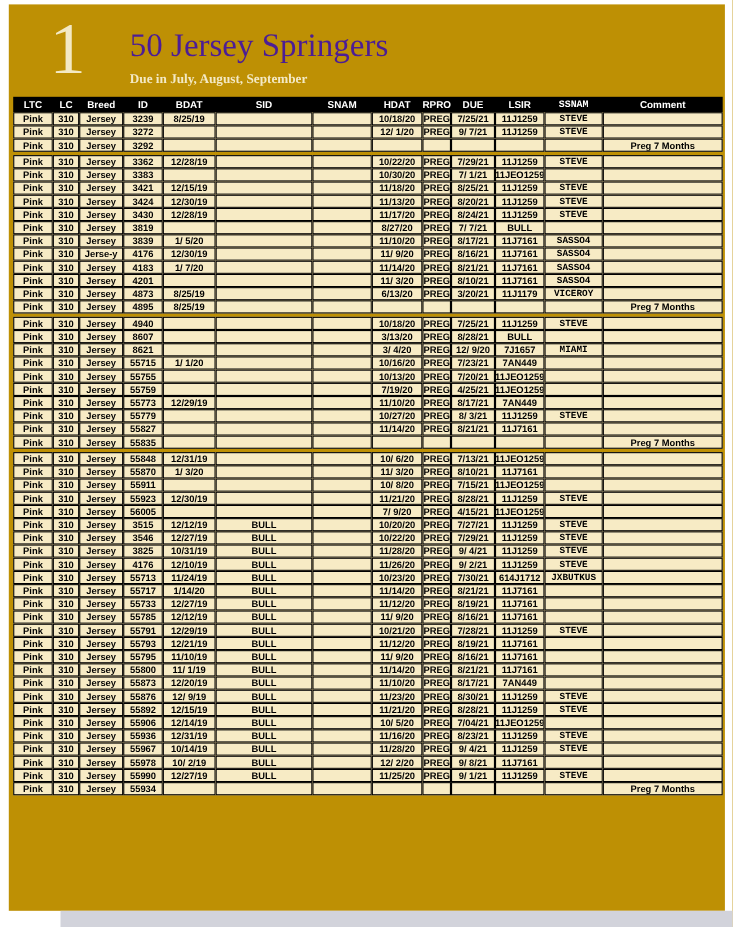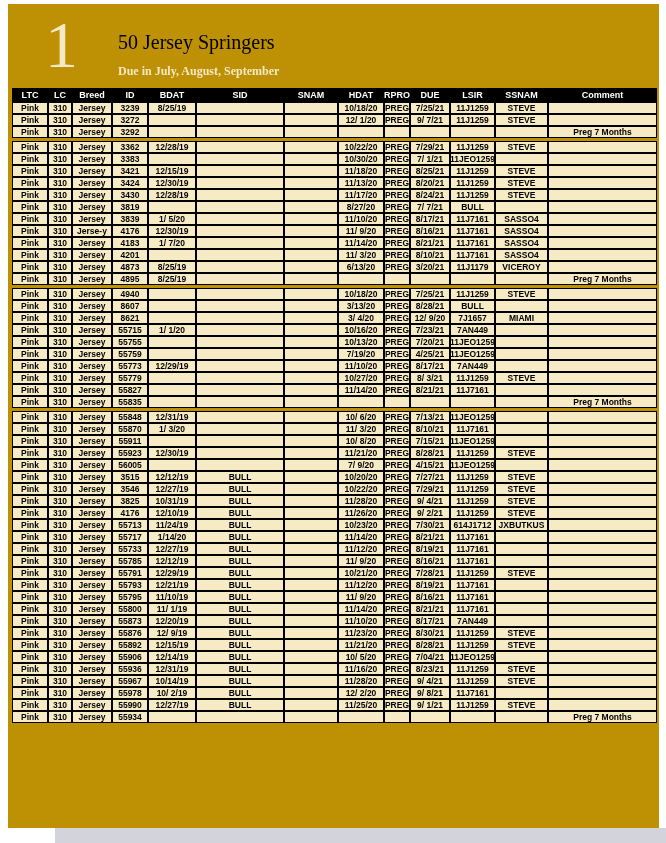--- a/index.html
+++ b/index.html
@@ -16,21 +16,21 @@
     background:#D2D3DB;
   }
   .page-number{
     position:absolute;left:37px;top:8px;
     font-family:"Liberation Serif", serif;
     font-size:66px;line-height:66px;color:#F3E9C5;
   }
   .title-block{position:absolute;left:110px;top:22px;}
   .title{
     font-family:"Liberation Serif", serif;
-    font-size:20px;line-height:32px;color:#000000;
+    font-size:30px;line-height:32px;color:#4c1d95;
   }
   .subtitle{
     font-family:"Liberation Serif", serif;font-weight:bold;
     font-size:12px;line-height:18px;color:#F3E9C5;margin-top:4px;
   }
   .table{position:absolute;left:4px;top:84px;width:645px;}
   .thead{display:flex;background:#000000;height:14px;}
   .hcell{
     color:#FFFFFF;font-size:9px;font-weight:bold;
     display:flex;align-items:center;justify-content:center;
@@ -39,21 +39,21 @@
   .trow{display:flex;height:12px;}
   .trow.gap-after{margin-bottom:3px;}
   .cell{
     background:#F7EBC5;border:1px solid #000000;box-sizing:border-box;
     font-size:8.5px;font-weight:bold;color:#000000;
     display:flex;align-items:center;justify-content:center;
     overflow:hidden;white-space:nowrap;height:12px;
   }
   .c0{width:36px;} .c1{width:24px;} .c2{width:40px;} .c3{width:36px;}
   .c4{width:48px;} .c5{width:88px;} .c6{width:54px;} .c7{width:46px;}
-  .c8{width:26px;} .c9{width:40px;} .c10{width:45px;} .c11{width:53px;}
+  .c8{width:26px;} .c9{width:40px;} .c10{width:45px;} .c11{width:53px;font-family:Liberation Mono, monospace;}
   .c12{width:109px;}
 </style>
 </head>
 <body>
 
 <div class="page">
   <div class="page-number">1</div>
   <div class="title-block">
     <div class="title">50 Jersey Springers</div>
     <div class="subtitle">Due in July, August, September</div>

